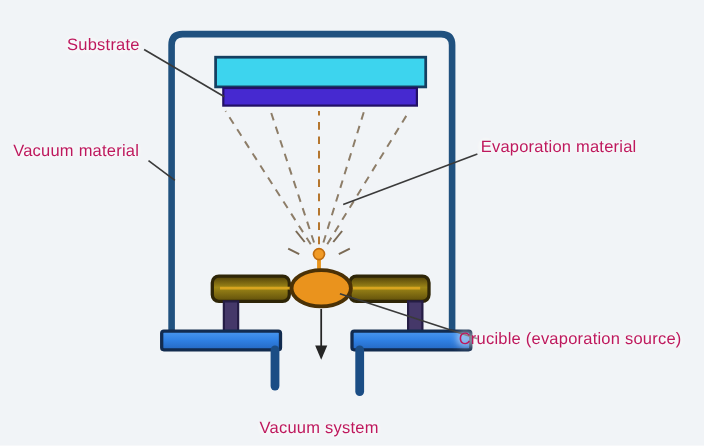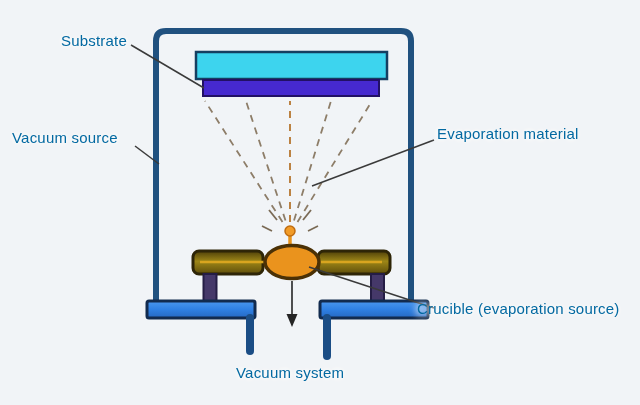--- a/index.html
+++ b/index.html
@@ -7,30 +7,30 @@
     position:relative;
     width:640px;height:405px;
     background:#f1f4f7;
     font-family:"Liberation Sans", sans-serif;
     overflow:hidden;
   }
   .diagram-svg{position:absolute;left:0;top:0;}
   .lbl{
     position:absolute;
     font-size:15px;
-    color:#0369a1;
+    color:#be185d;
     white-space:nowrap;
     letter-spacing:0.2px;
     text-shadow:0 0 6px #ffffff,0 0 10px #ffffff,0 1px 8px #ffffff;
   }
   .lbl-substrate{left:61px;top:32px;}
   .lbl-chamber{left:12px;top:129px;}
   .lbl-evap{left:437px;top:125px;}
   .lbl-crucible{left:417px;top:300px;}
-  .lbl-vacsys{left:236px;top:364px;}
+  .lbl-vacsys{left:236px;top:381px;}
 </style>
 </head>
 <body>
 
 <div class="stage">
 
   <svg class="diagram-svg" width="640" height="405" viewBox="0 0 640 405">
     <defs>
       <linearGradient id="olive" x1="0" y1="0" x2="0" y2="1">
         <stop offset="0" stop-color="#4e3f09"></stop>
@@ -91,18 +91,18 @@
 
     <g stroke="#3a3a3a" stroke-width="1.5">
       <line x1="131" y1="45" x2="204" y2="88"></line>
       <line x1="135" y1="146" x2="159" y2="164"></line>
       <line x1="434" y1="140" x2="312" y2="186"></line>
       <line x1="434" y1="308" x2="309" y2="267"></line>
     </g>
   </svg>
 
   <div class="lbl lbl-substrate">Substrate</div>
-  <div class="lbl lbl-chamber">Vacuum source</div>
+  <div class="lbl lbl-chamber">Vacuum material</div>
   <div class="lbl lbl-evap">Evaporation material</div>
   <div class="lbl lbl-crucible">Crucible (evaporation source)</div>
   <div class="lbl lbl-vacsys">Vacuum system</div>
 
 </div>
 
 </body></html>

